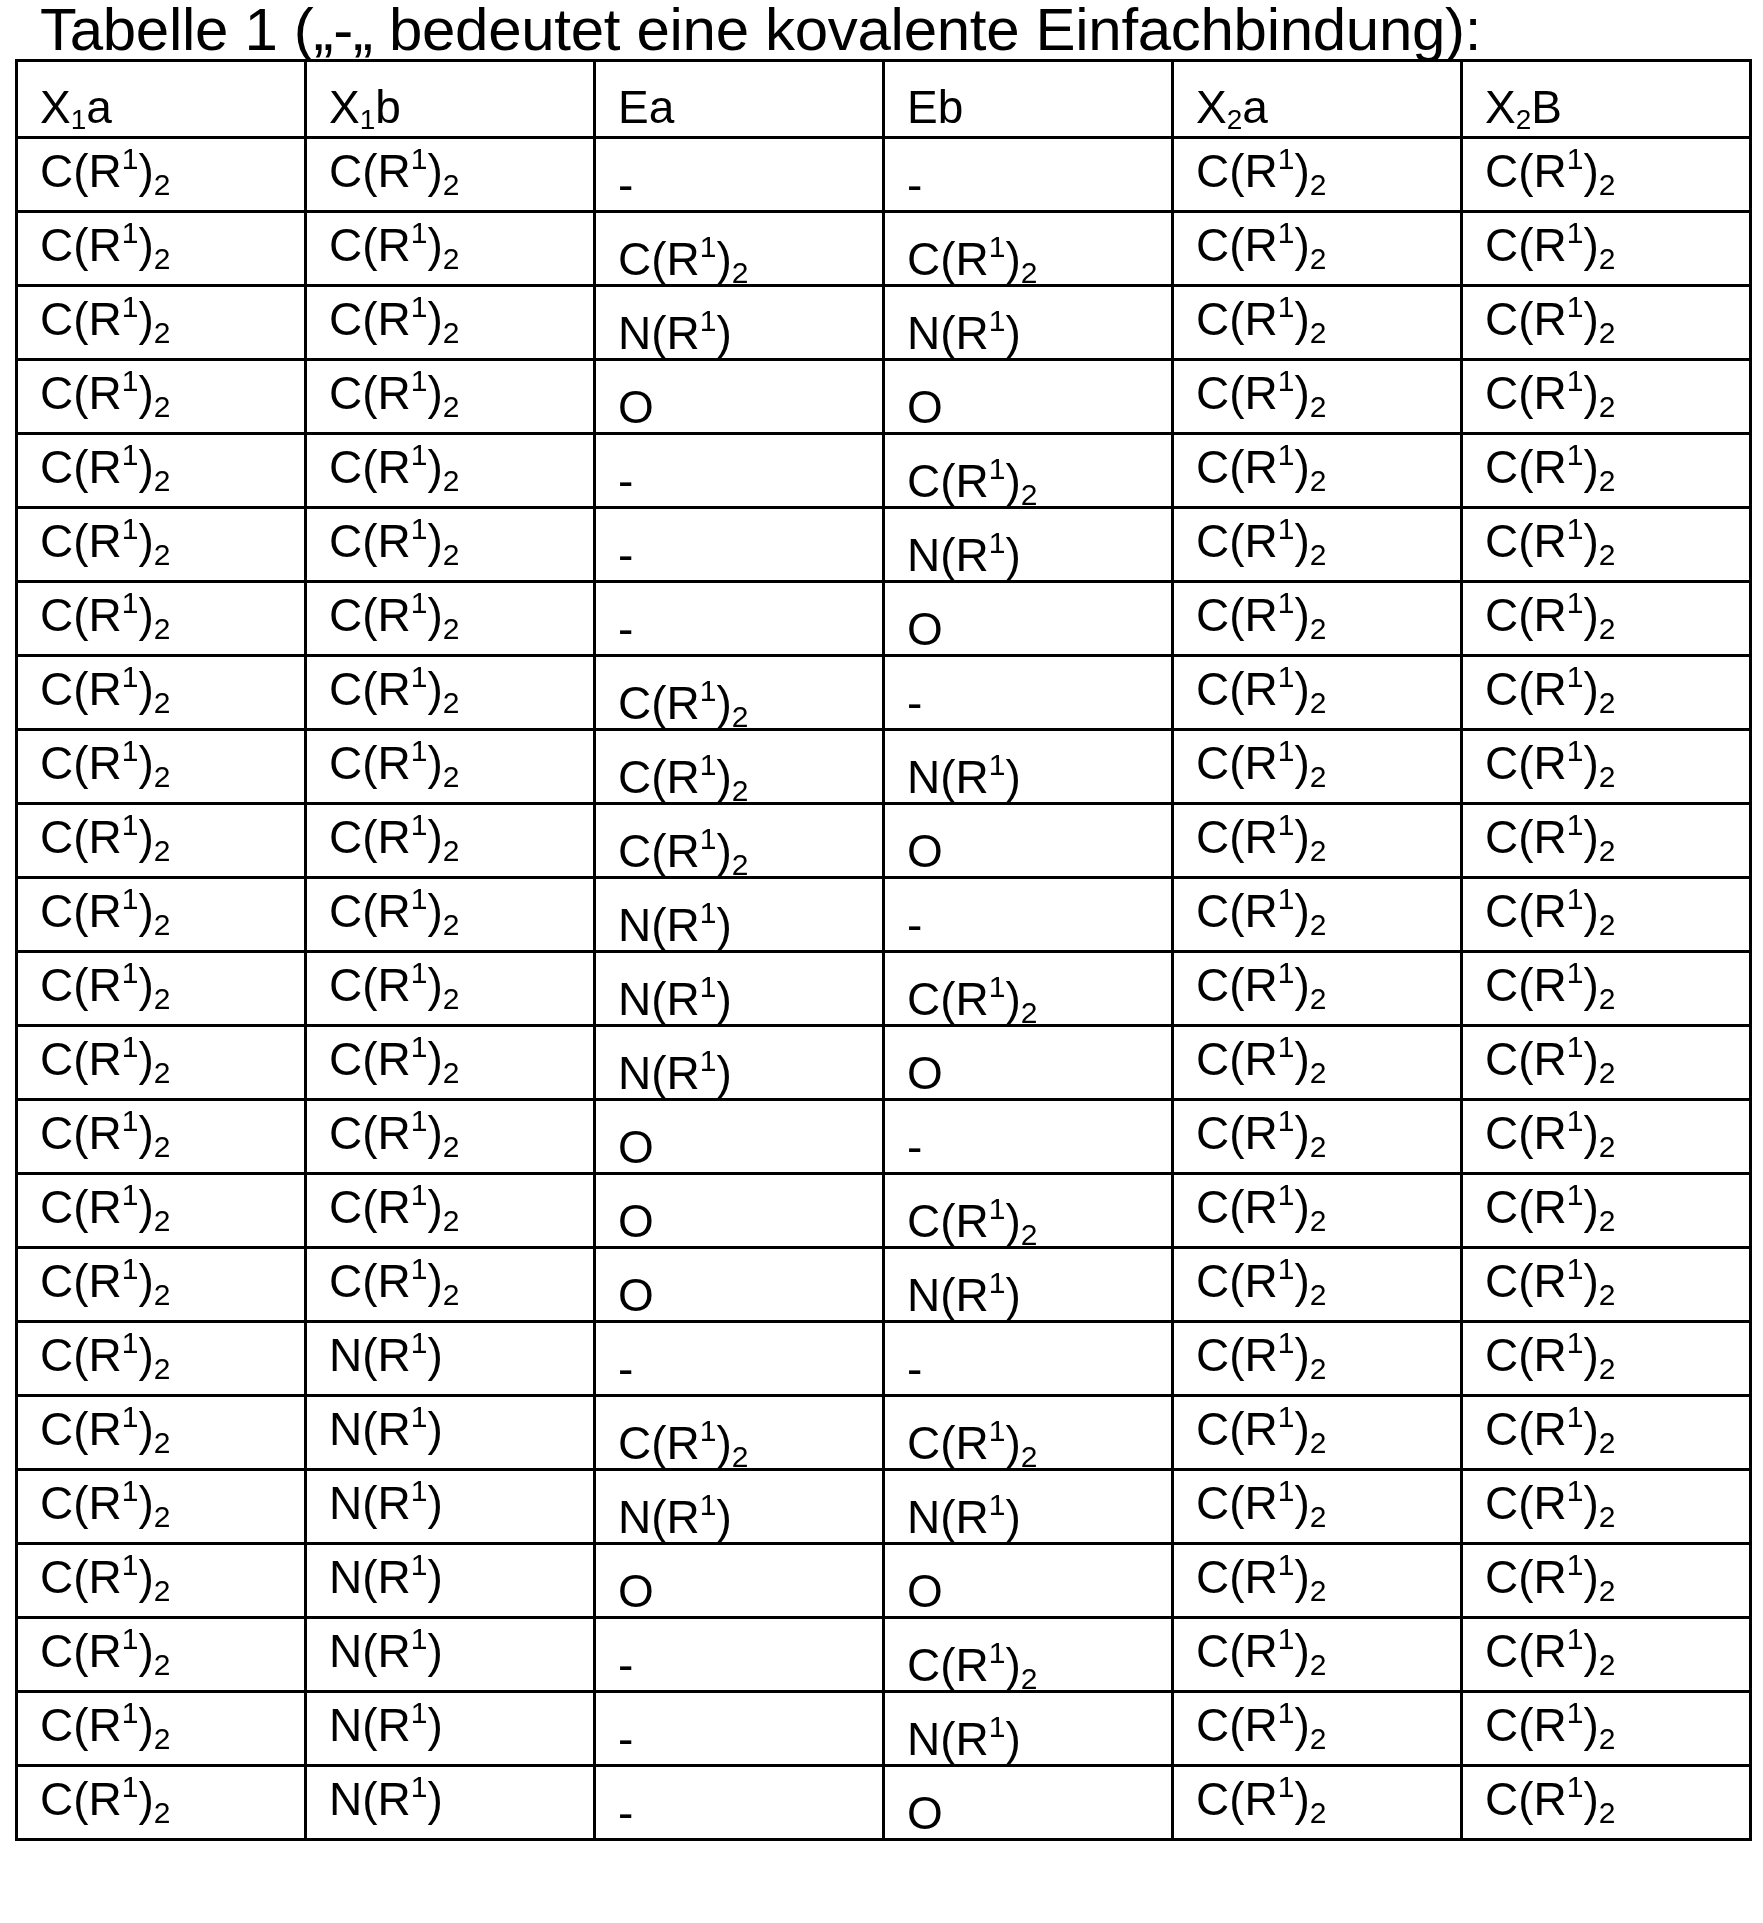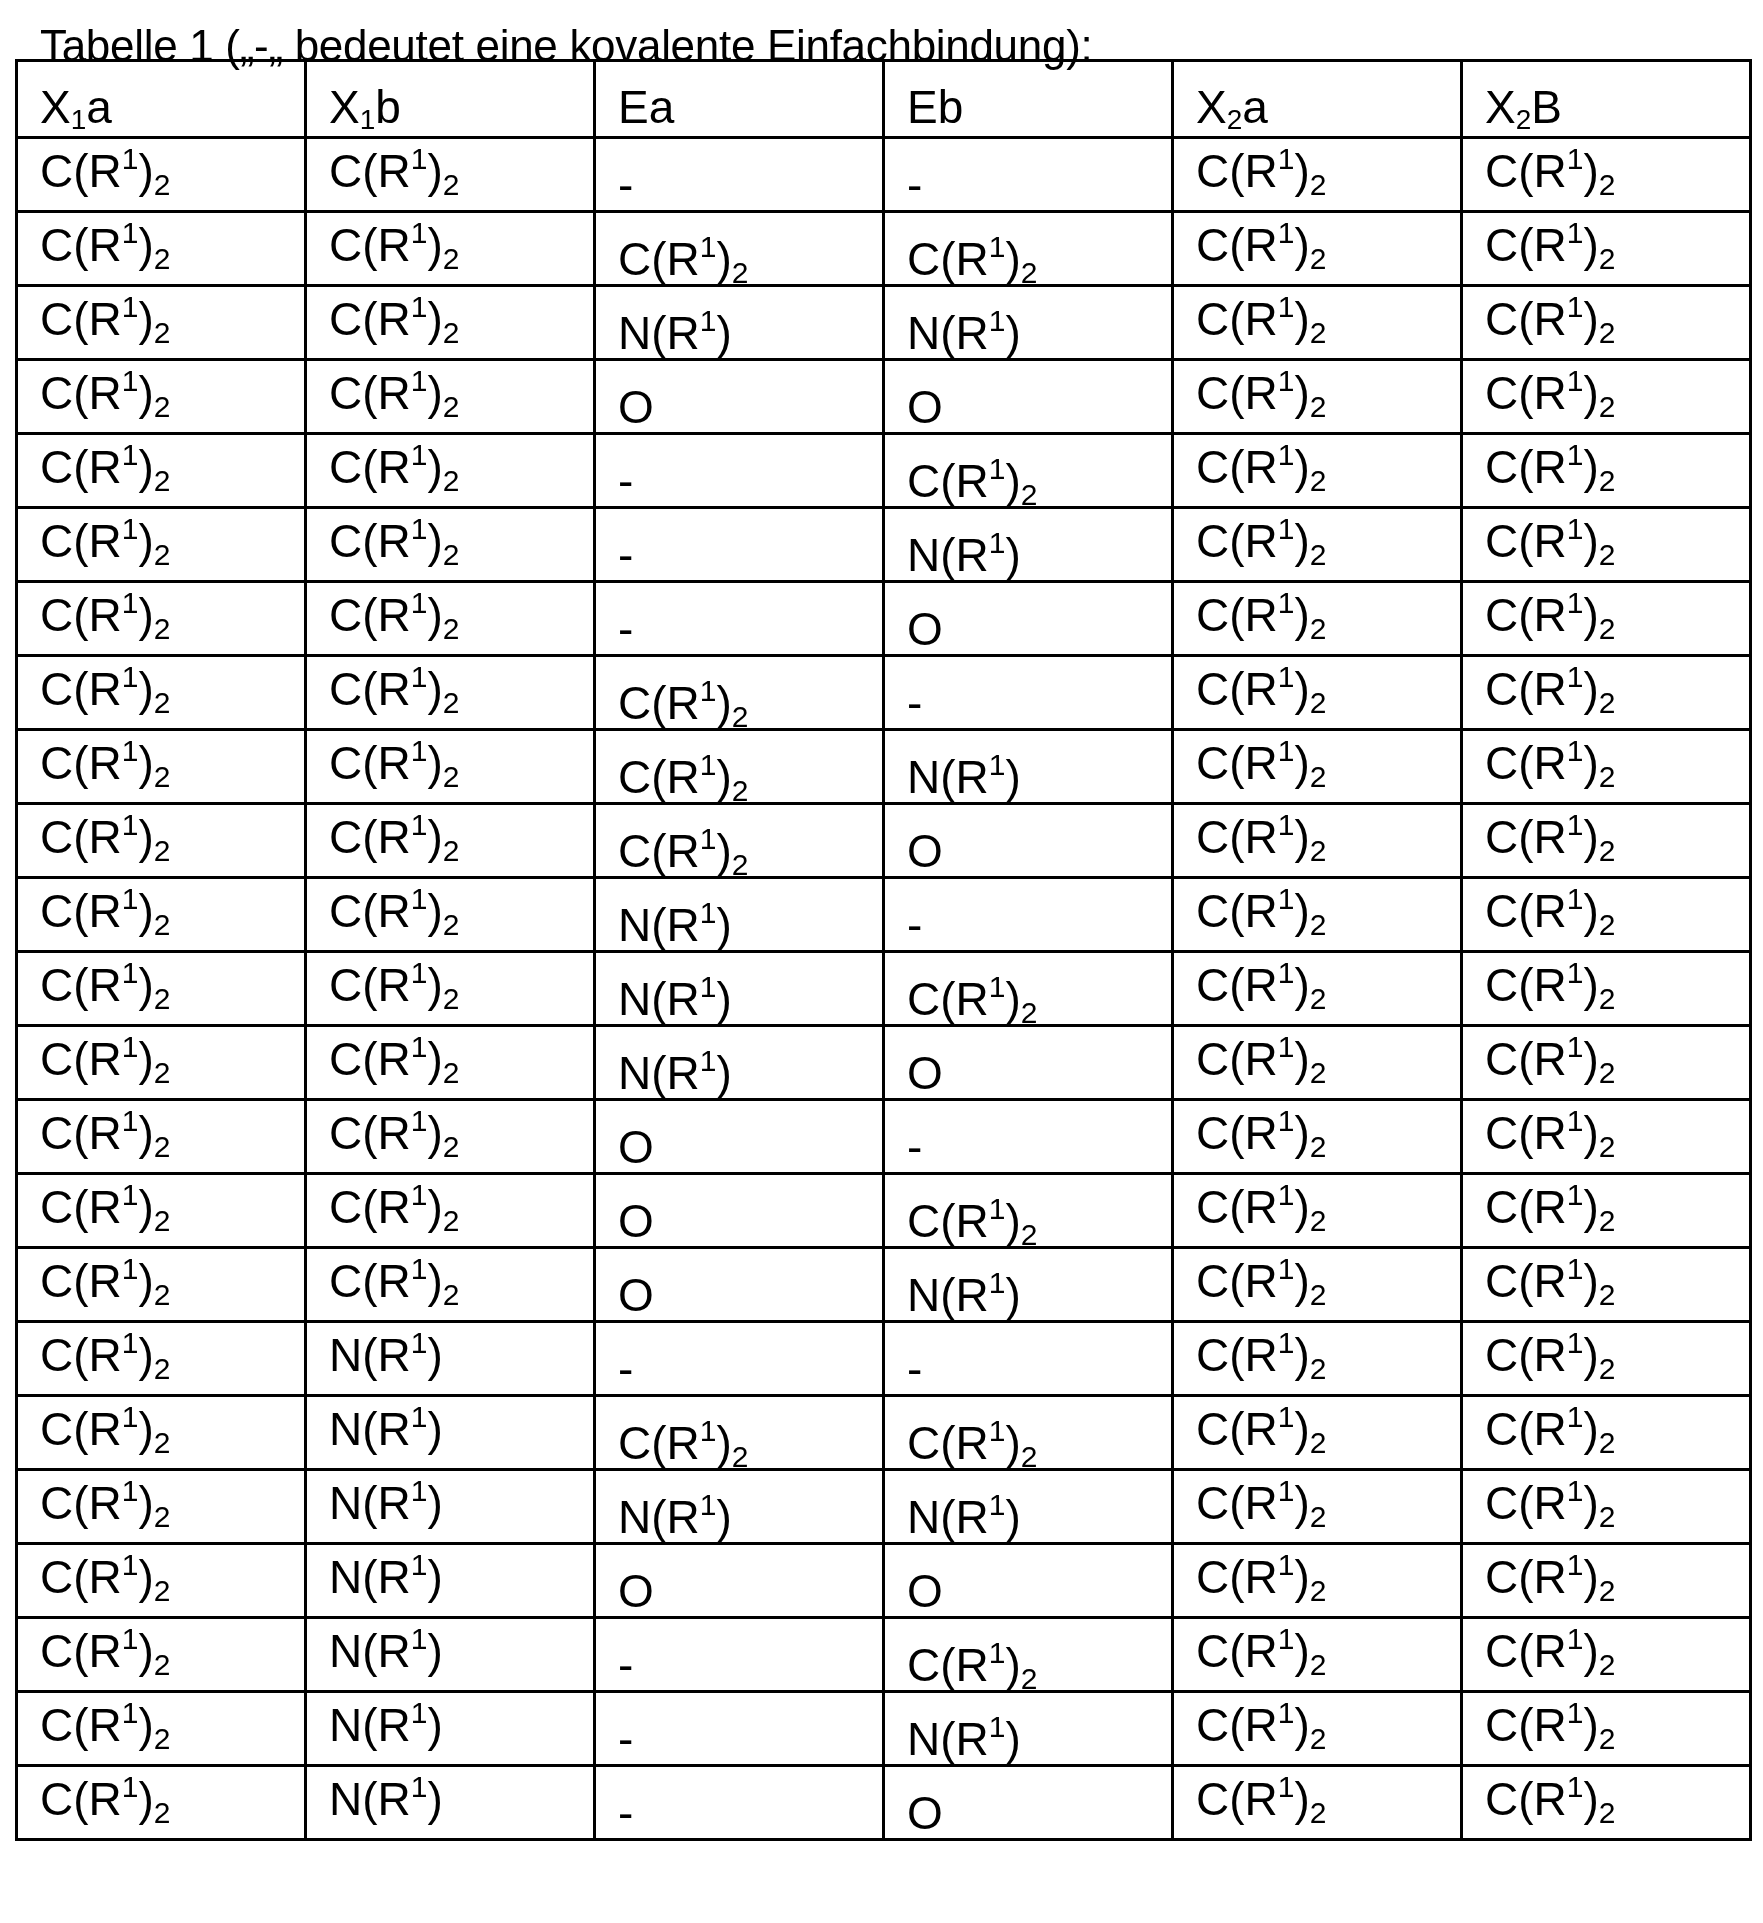--- a/index.html
+++ b/index.html
@@ -11,22 +11,22 @@
       width: 1763px;
       height: 1923px;
       position: relative;
       overflow: hidden;
       font-family: "Liberation Sans", "DejaVu Sans", sans-serif;
       color: #000000;
     }
     .title {
       position: absolute;
       left: 40px;
-      top: 20px;
-      font-size: 44px;
+      top: 4px;
+      font-size: 60px;
       line-height: 52px;
       white-space: nowrap;
       letter-spacing: -0.3px;
     }
     table.tbl {
       position: absolute;
       left: 15px;
       top: 59px;
       width: 1733px;
       border-collapse: collapse;

